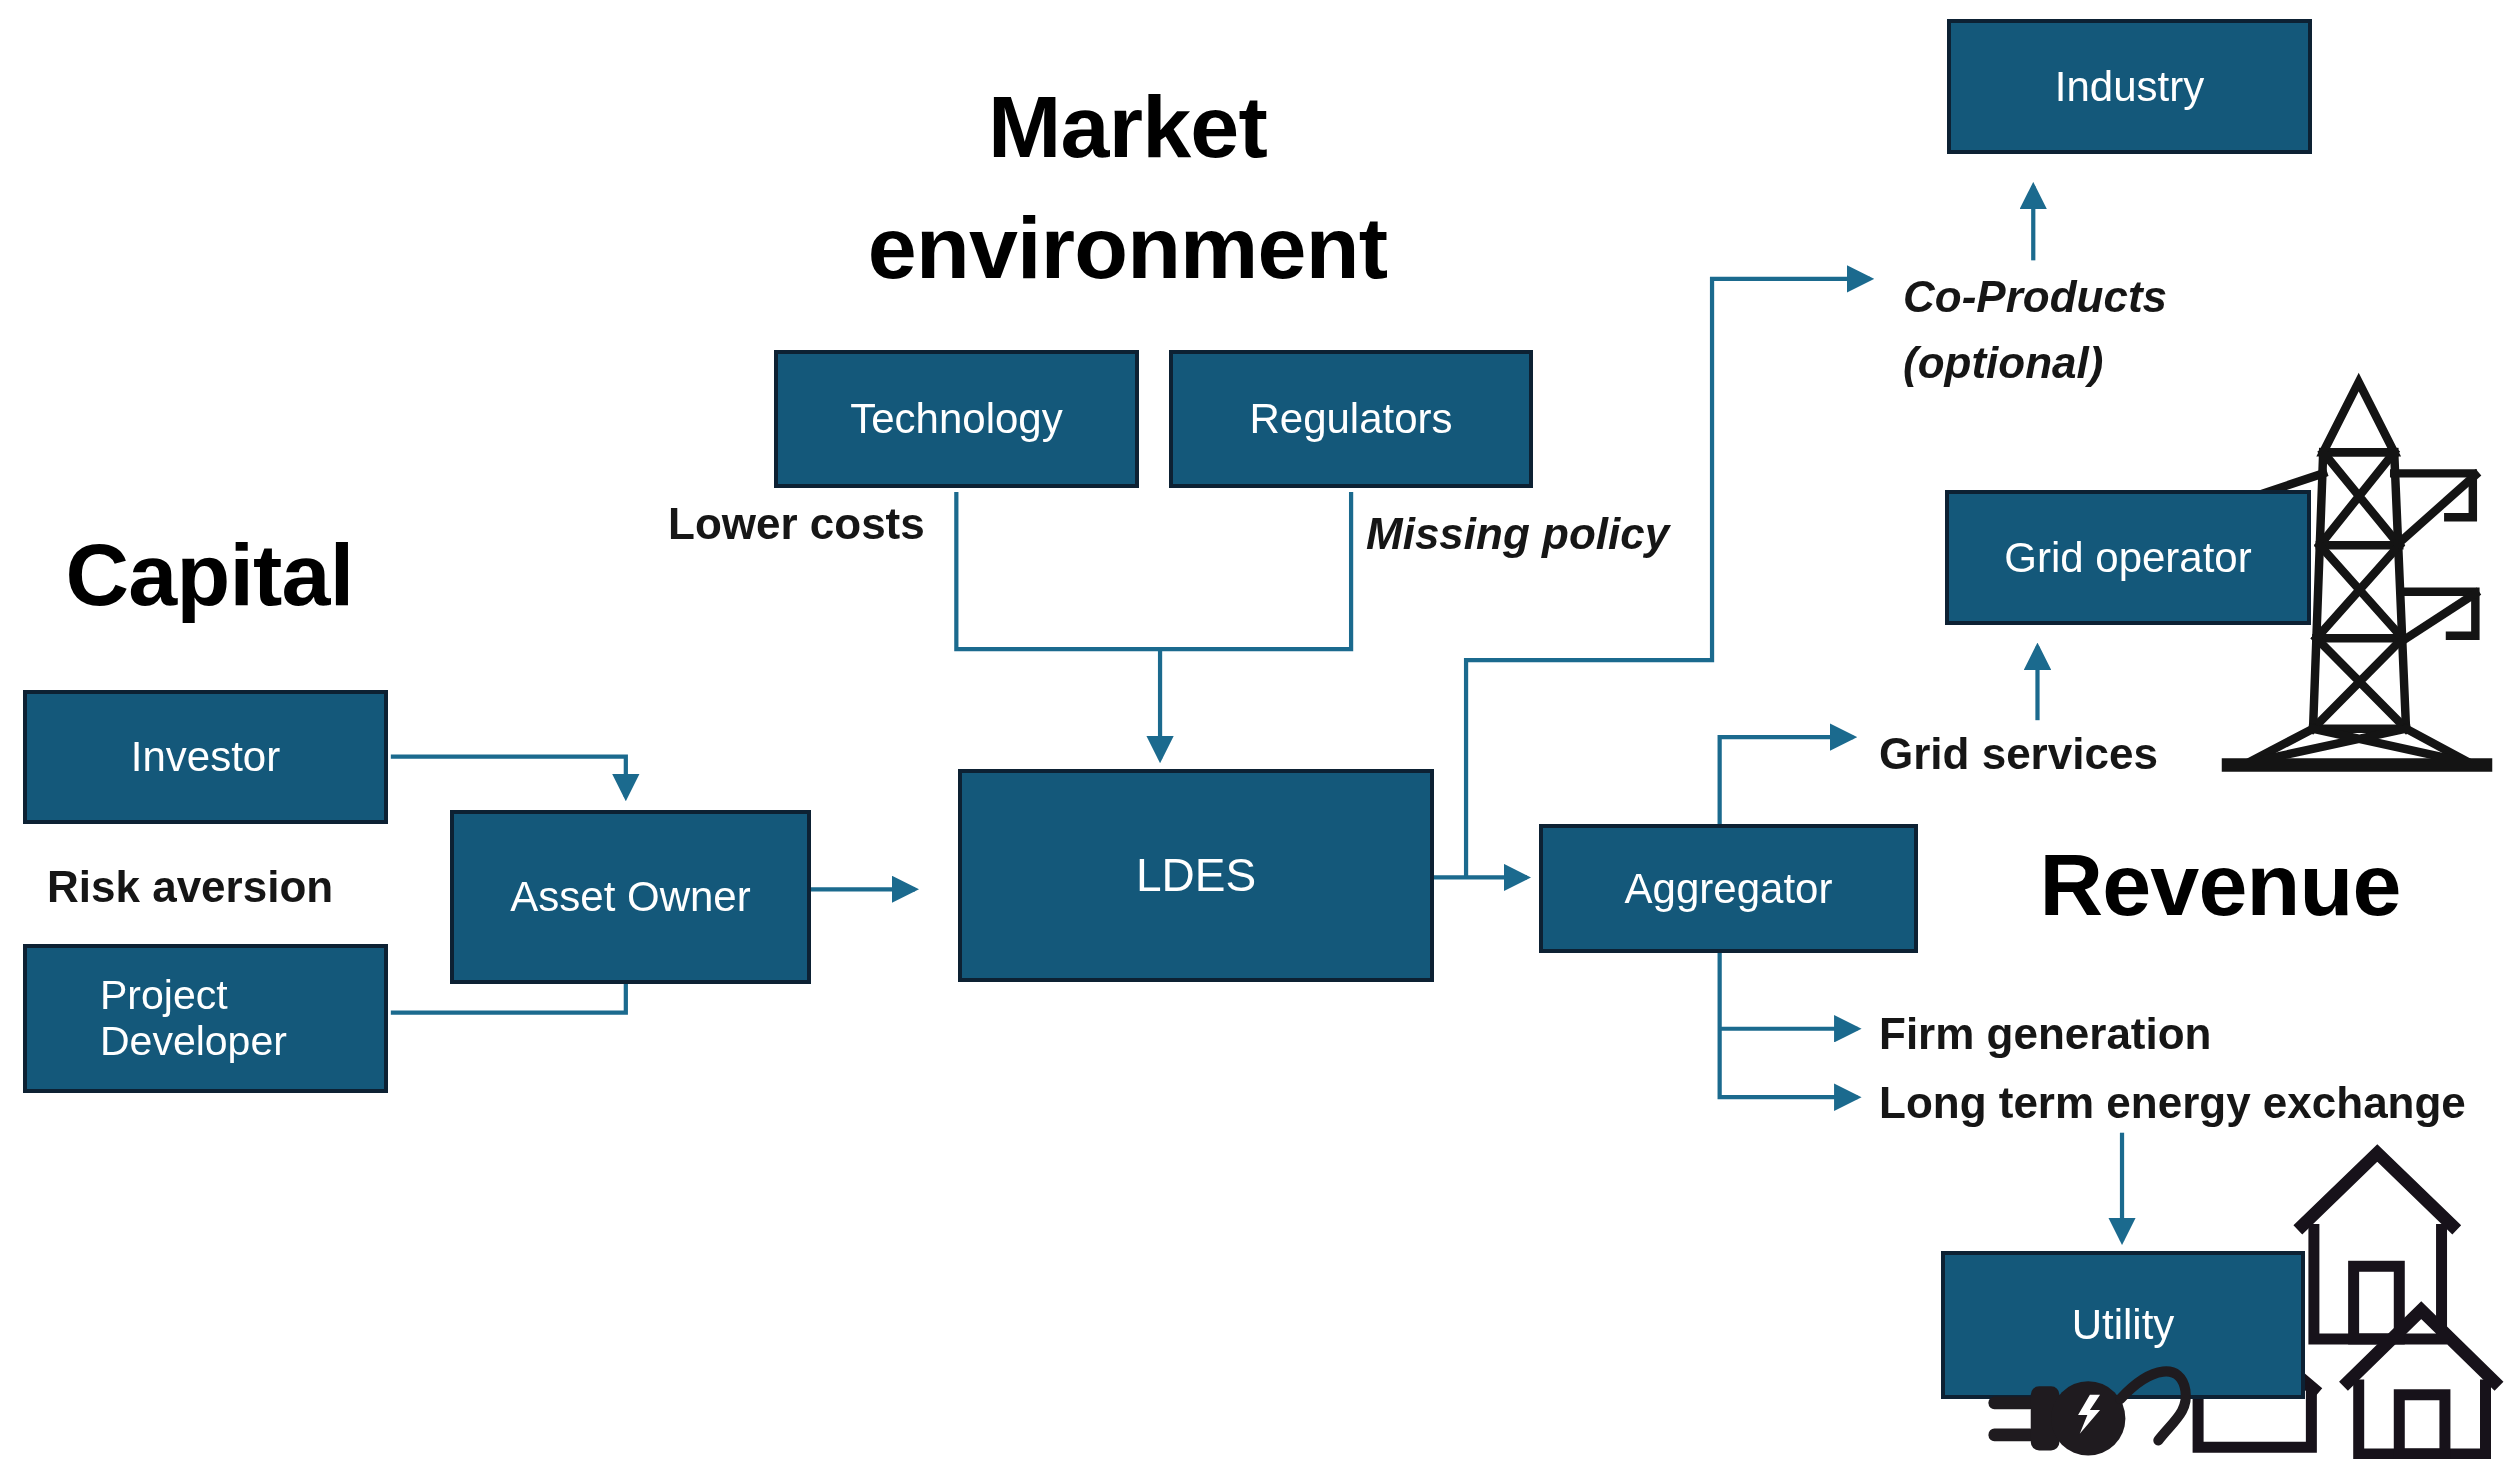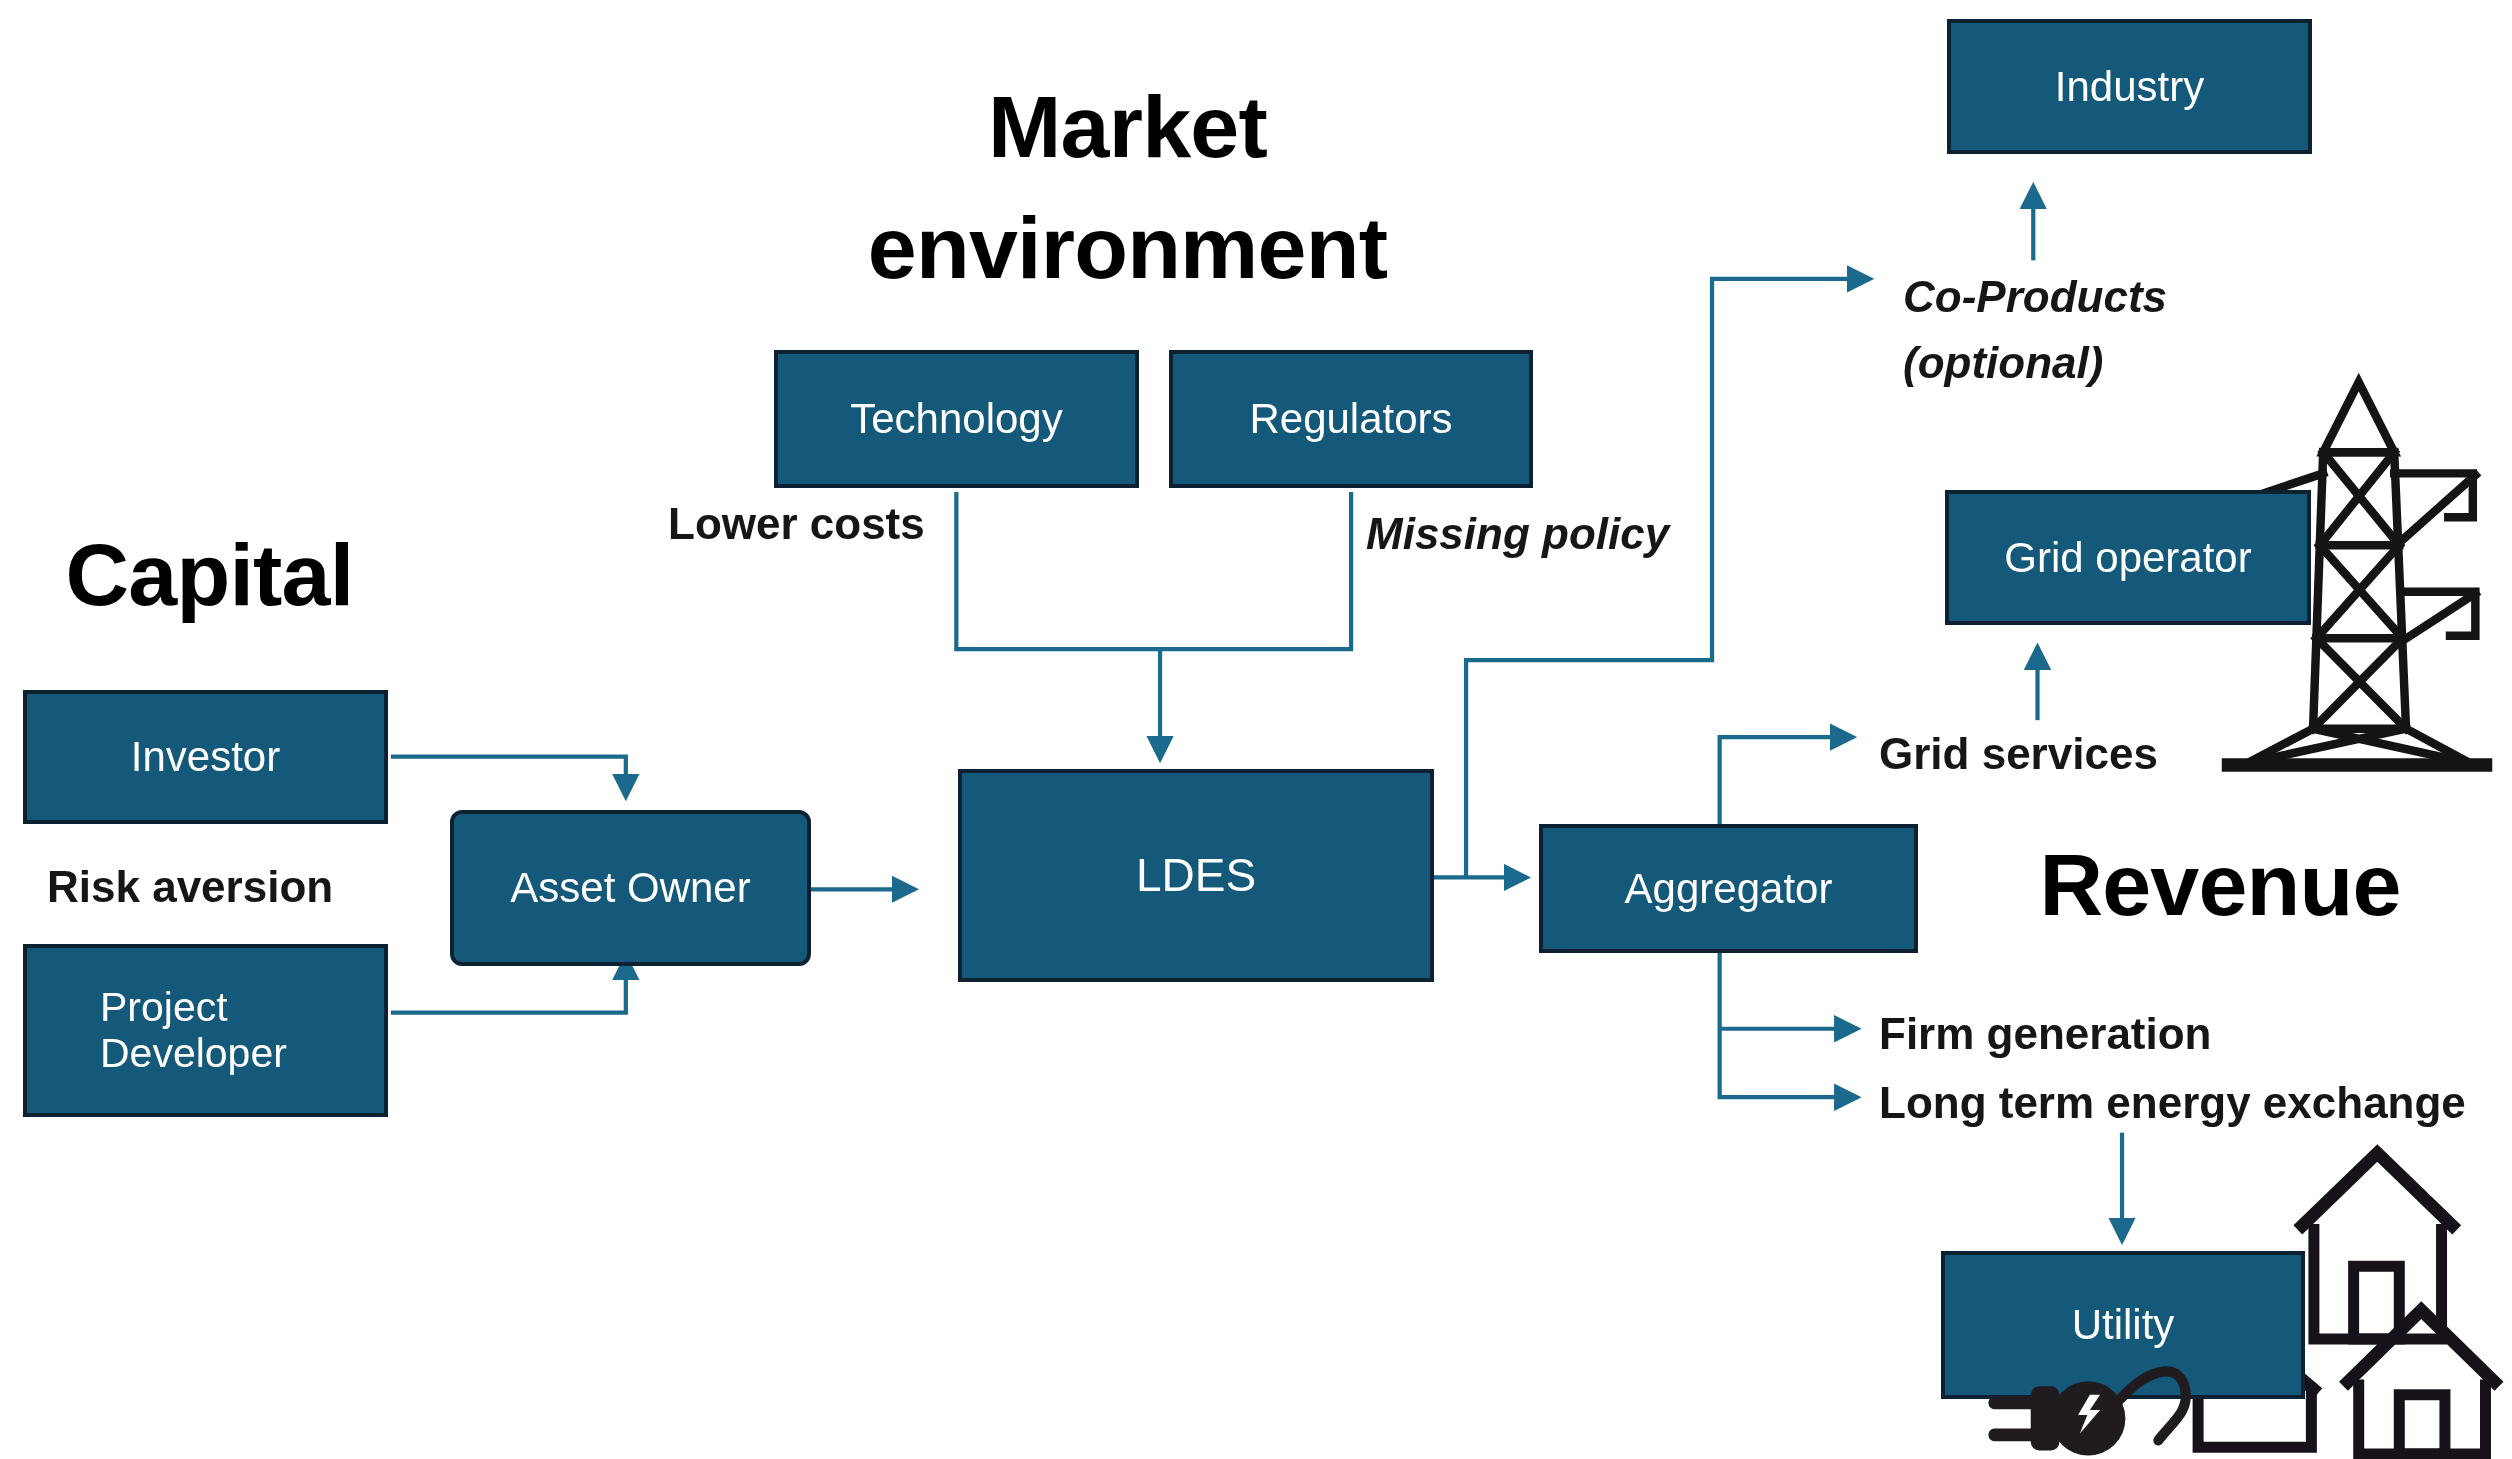--- a/index.html
+++ b/index.html
@@ -129,23 +129,23 @@
   <div class="heading" style="left:2017px;top:824px;width:406px;">Revenue</div>
 
   <div class="box" style="left:1947px;top:19.4px;width:365px;height:135px;">Industry</div>
 
   <div class="box" style="left:774px;top:350px;width:365px;height:138px;">Technology</div>
 
   <div class="box" style="left:1169px;top:350px;width:364px;height:138px;">Regulators</div>
 
   <div class="box" style="left:23px;top:690px;width:365px;height:134px;">Investor</div>
 
-  <div class="box" style="left:450px;top:810px;width:361px;height:156px;border-radius:12px;">Asset Owner</div>
+  <div class="box" style="left:450px;top:810px;width:361px;height:174px;">Asset Owner</div>
 
-  <div class="box" style="left:23px;top:944px;width:365px;height:173px;font-size:41px;">
+  <div class="box" style="left:23px;top:944px;width:365px;height:149px;font-size:41px;">
     <span style="display:inline-block;max-width:211px;">Project Developer</span>
   </div>
 
   <div class="box" style="left:926px;top:769px;width:476px;height:213px;font-size:46px;margin-left:32px;">LDES</div>
 
   <div class="box" style="left:1539px;top:824px;width:379px;height:129px;">Aggregator</div>
 
   <div class="box" style="left:1945px;top:490px;width:366px;height:135px;">Grid operator</div>
 
   <div class="box" style="left:1941px;top:1251px;width:364px;height:148px;">Utility</div>

